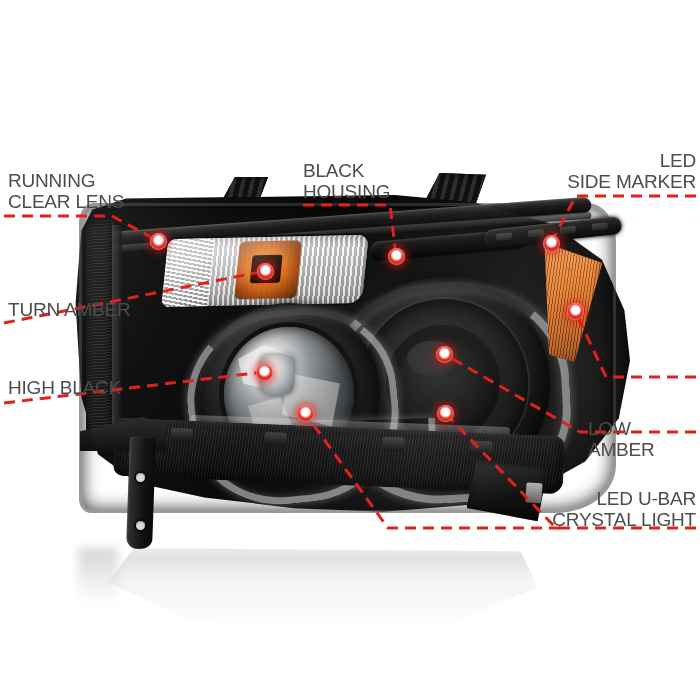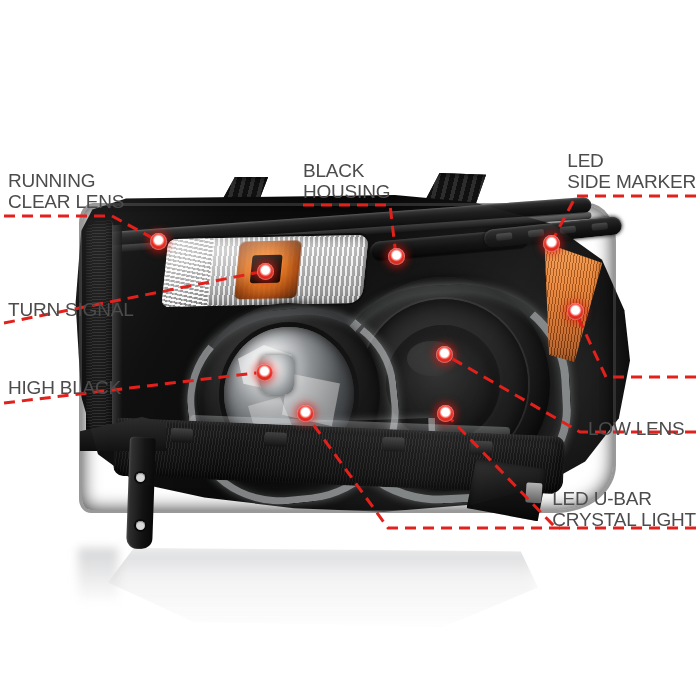--- a/index.html
+++ b/index.html
@@ -4,21 +4,21 @@
 <title>Headlight Feature Diagram</title>
 <style>
   html,body{margin:0;padding:0;background:#ffffff;}
   body{width:700px;height:700px;overflow:hidden;
        font-family:"Liberation Sans","DejaVu Sans",sans-serif;}
   #stage{position:relative;width:700px;height:700px;background:#fff;}
 
   
   .label{position:absolute;color:#4c4c4c;font-size:19px;line-height:21px;
          letter-spacing:-0.2px;white-space:pre-line;font-weight:400;}
-  .label.r{text-align:left;}
+  .label.r{text-align:right;}
   .label.l{text-align:left;}
 
   
   #wires{position:absolute;left:0;top:0;width:700px;height:700px;
          pointer-events:none;}
 
   
   #product{position:absolute;left:70px;top:195px;width:560px;height:360px;}
 
   
@@ -392,23 +392,23 @@
 
   <div class="label l" style="left:8px;top:170px">RUNNING
 CLEAR LENS</div>
 
   <div class="label l" style="left:303px;top:160px">BLACK
 HOUSING</div>
 
   <div class="label r" style="right:4px;top:150px">LED
 SIDE MARKER</div>
 
-  <div class="label l" style="left:8px;top:299px">TURN SIGNAL</div>
+  <div class="label l" style="left:8px;top:299px">TURN AMBER</div>
 
 
   <div class="label l" style="left:8px;top:377px">HIGH BLACK</div>
 
-  <div class="label l" style="left:588px;top:418px">LOW LENS</div>
+  <div class="label l" style="left:588px;top:418px">LOW AMBER</div>
 
   <div class="label r" style="right:4px;top:488px">LED U-BAR
 CRYSTAL LIGHT</div>
 
 </div>
 
 </body></html>

